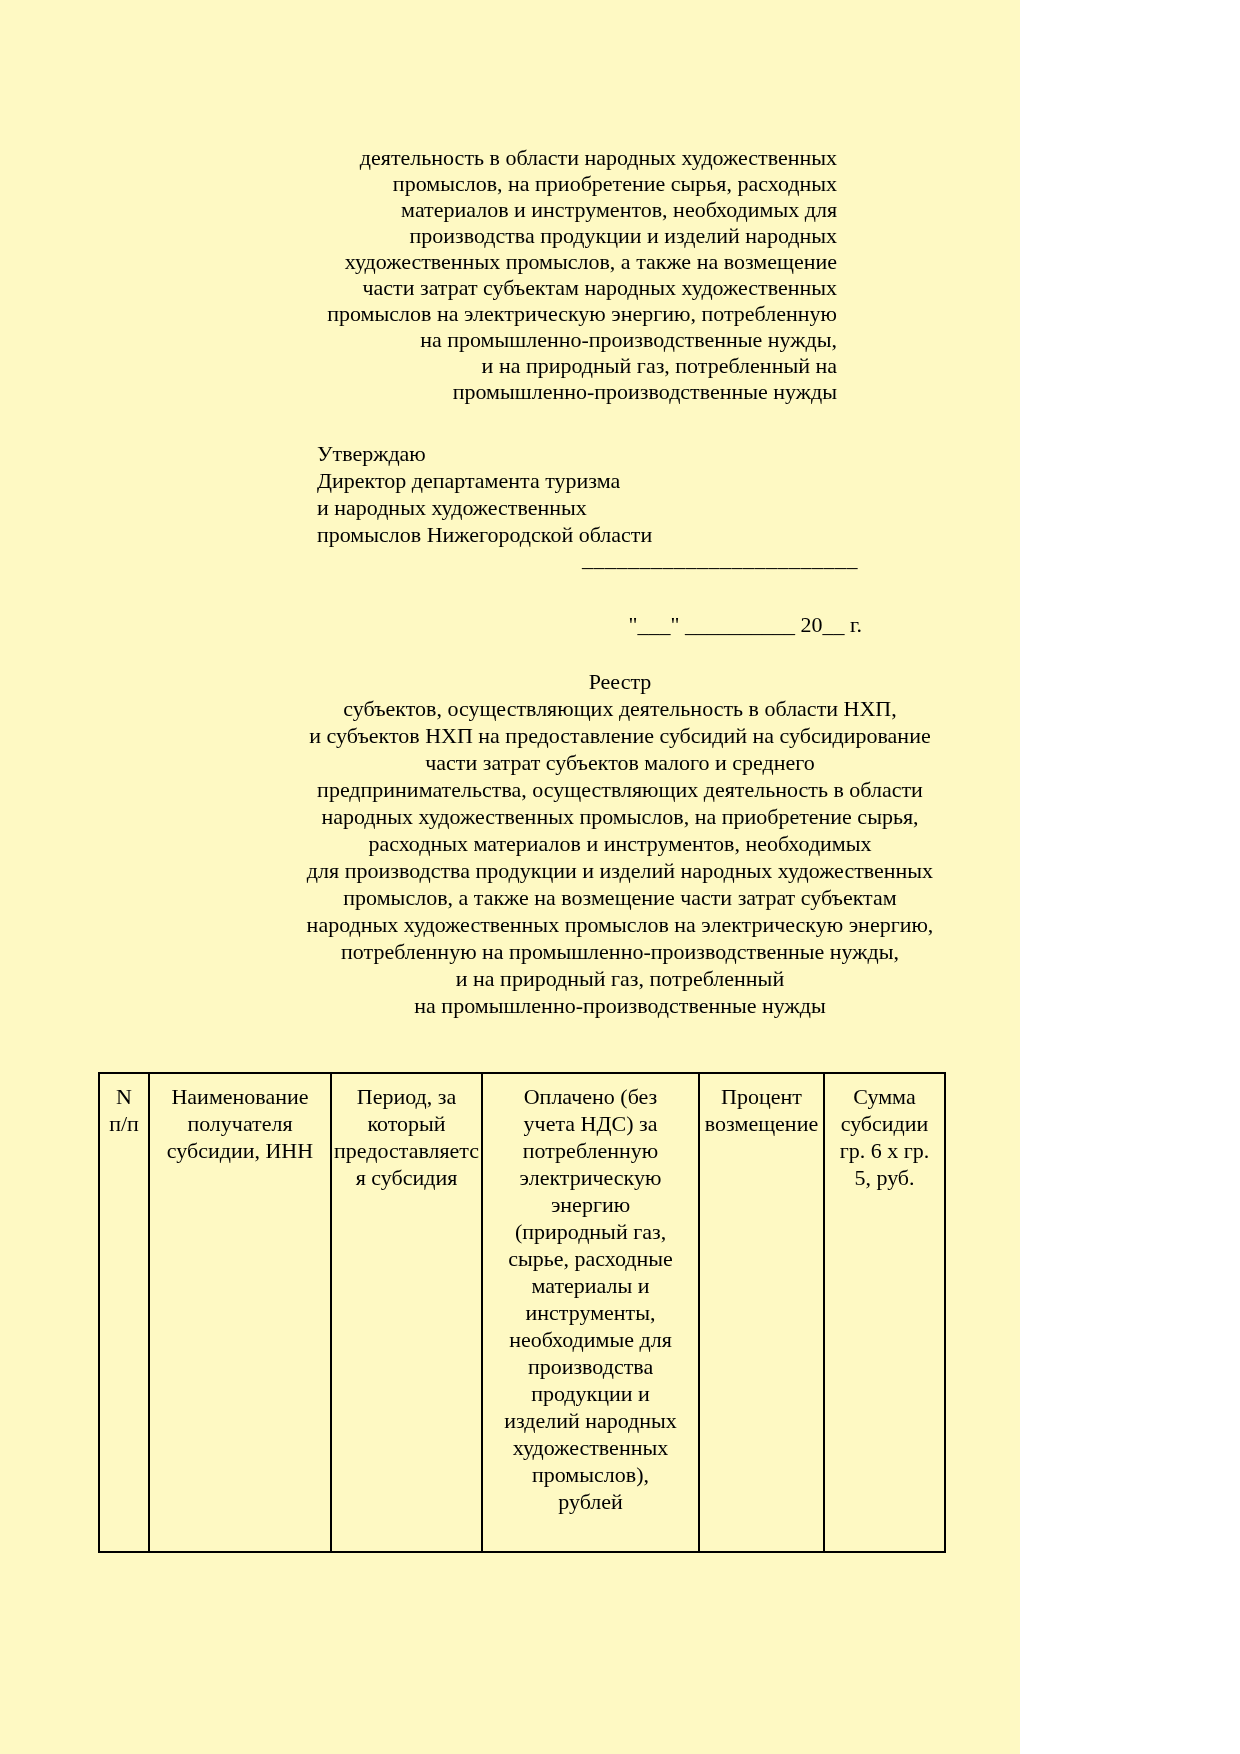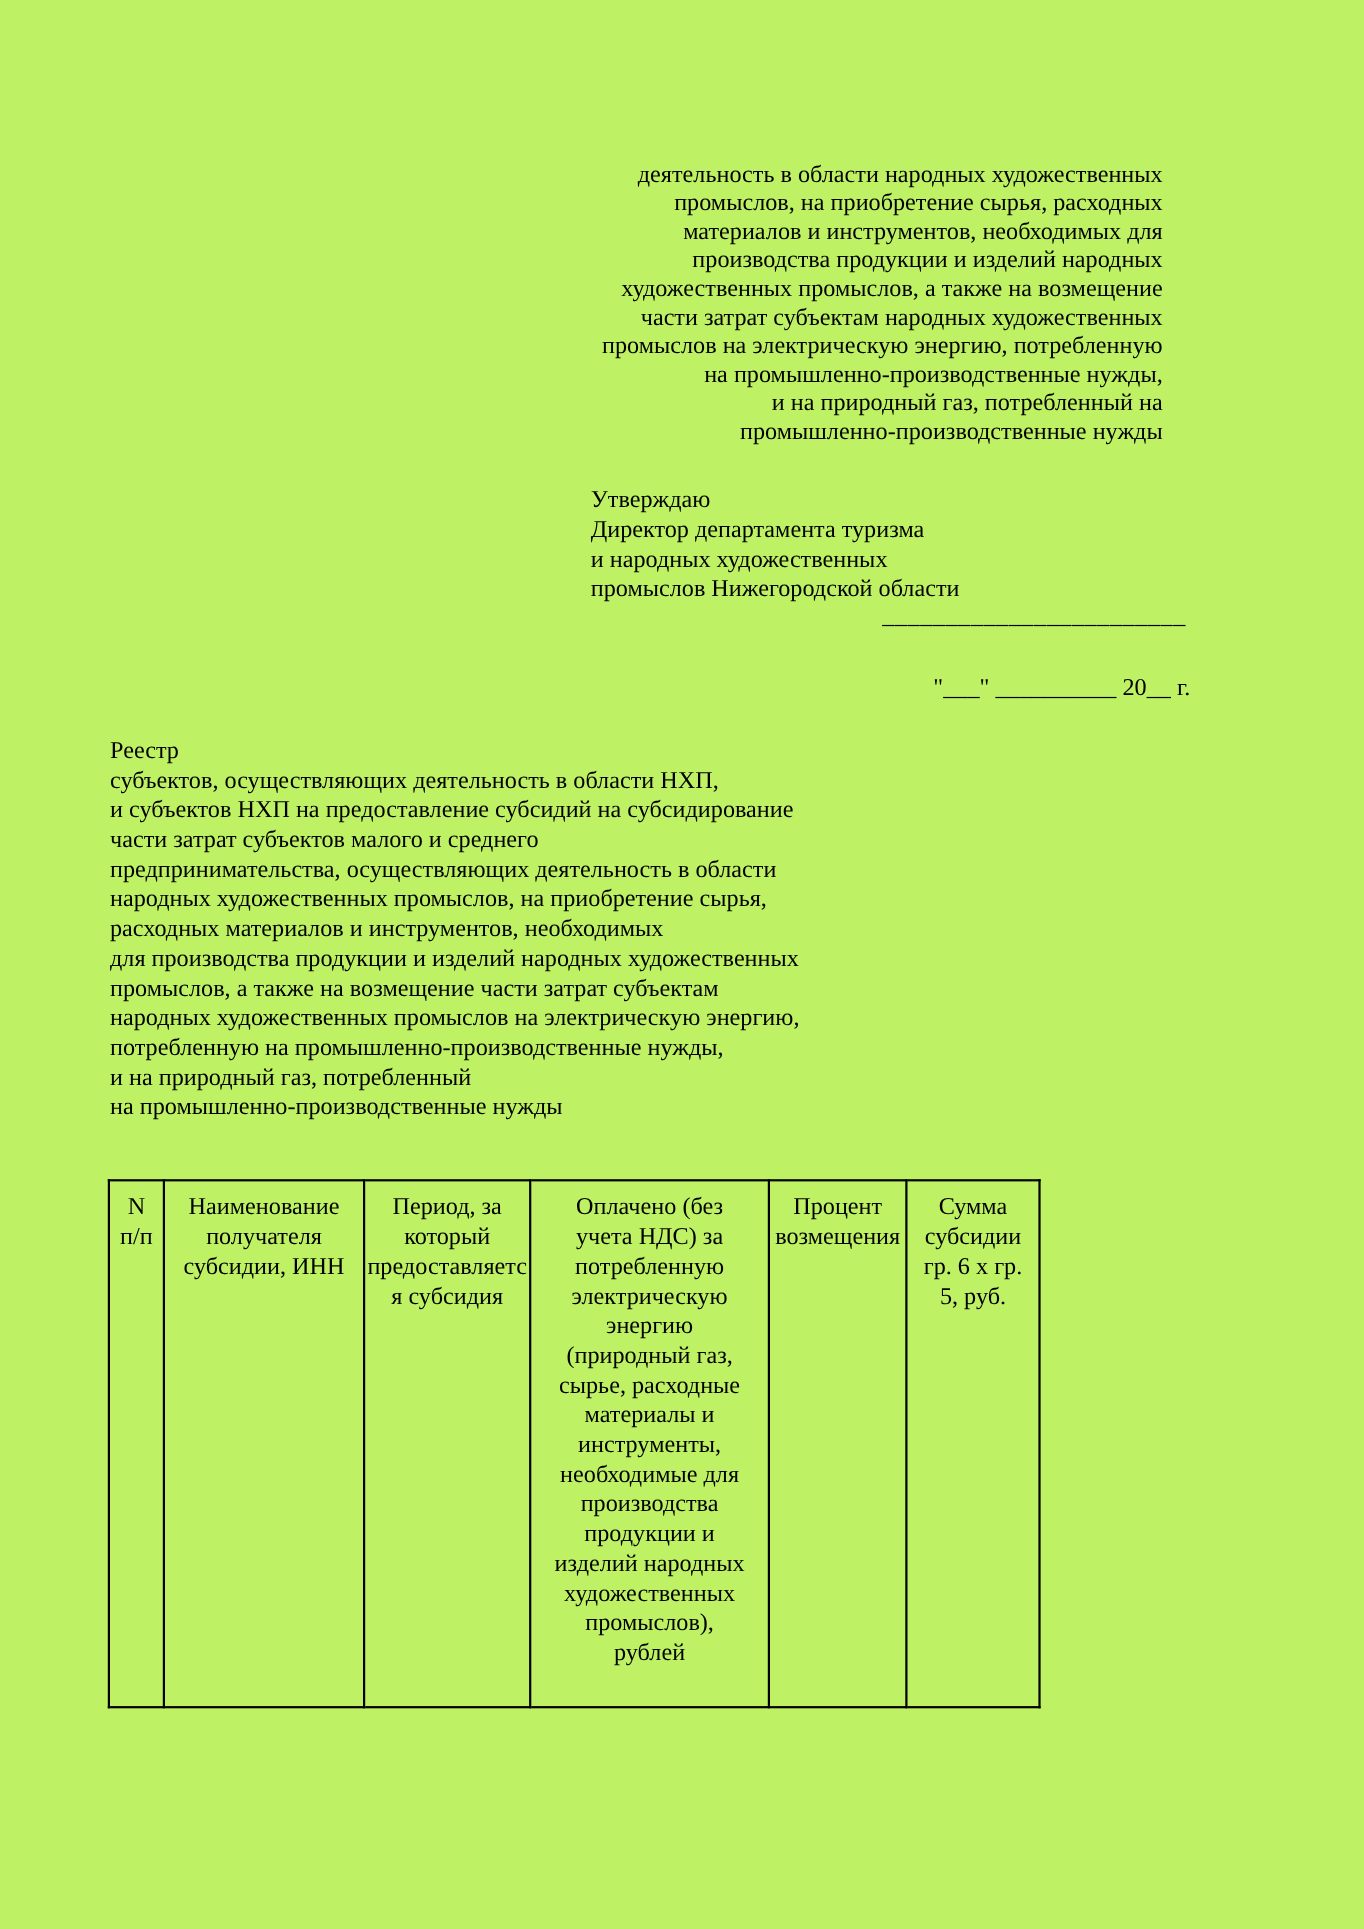--- a/index.html
+++ b/index.html
@@ -1,20 +1,20 @@
 <!DOCTYPE html>
 <html><head>
 <meta charset="utf-8">
 <style>
   html, body { margin: 0; padding: 0; background: #ffffff; }
   .page {
     position: relative;
-    width: 1240px;
+    width: 1020px;
     height: 1754px;
-    background: #bef264;
+    background: #fef9c3;
     color: #000000;
     font-family: "Liberation Serif", "DejaVu Serif", serif;
     font-size: 22px;
     overflow: hidden;
   }
   .pre { white-space: pre-line; }
 
   .header-right {
     position: absolute;
     top: 145px;
@@ -44,20 +44,21 @@
     top: 612px;
     right: 158px;
     text-align: right;
     line-height: 26px;
   }
   .title-block {
     position: absolute;
     top: 668px;
     left: 100px;
     width: 1040px;
+    text-align: center;
     line-height: 27px;
   }
   table.registry {
     position: absolute;
     top: 1072px;
     left: 98px;
     border-collapse: collapse;
     table-layout: fixed;
     font-size: 22px;
   }
@@ -139,21 +140,21 @@
 материалы и
 инструменты,
 необходимые для
 производства
 продукции и
 изделий народных
 художественных
 промыслов),
 рублей</td>
       <td class="pre">Процент
-возмещения</td>
+возмещение</td>
       <td class="pre">Сумма
 субсидии
 гр. 6 x гр.
 5, руб.</td>
     </tr>
   </tbody>
     </table>
 
 </div>
 

